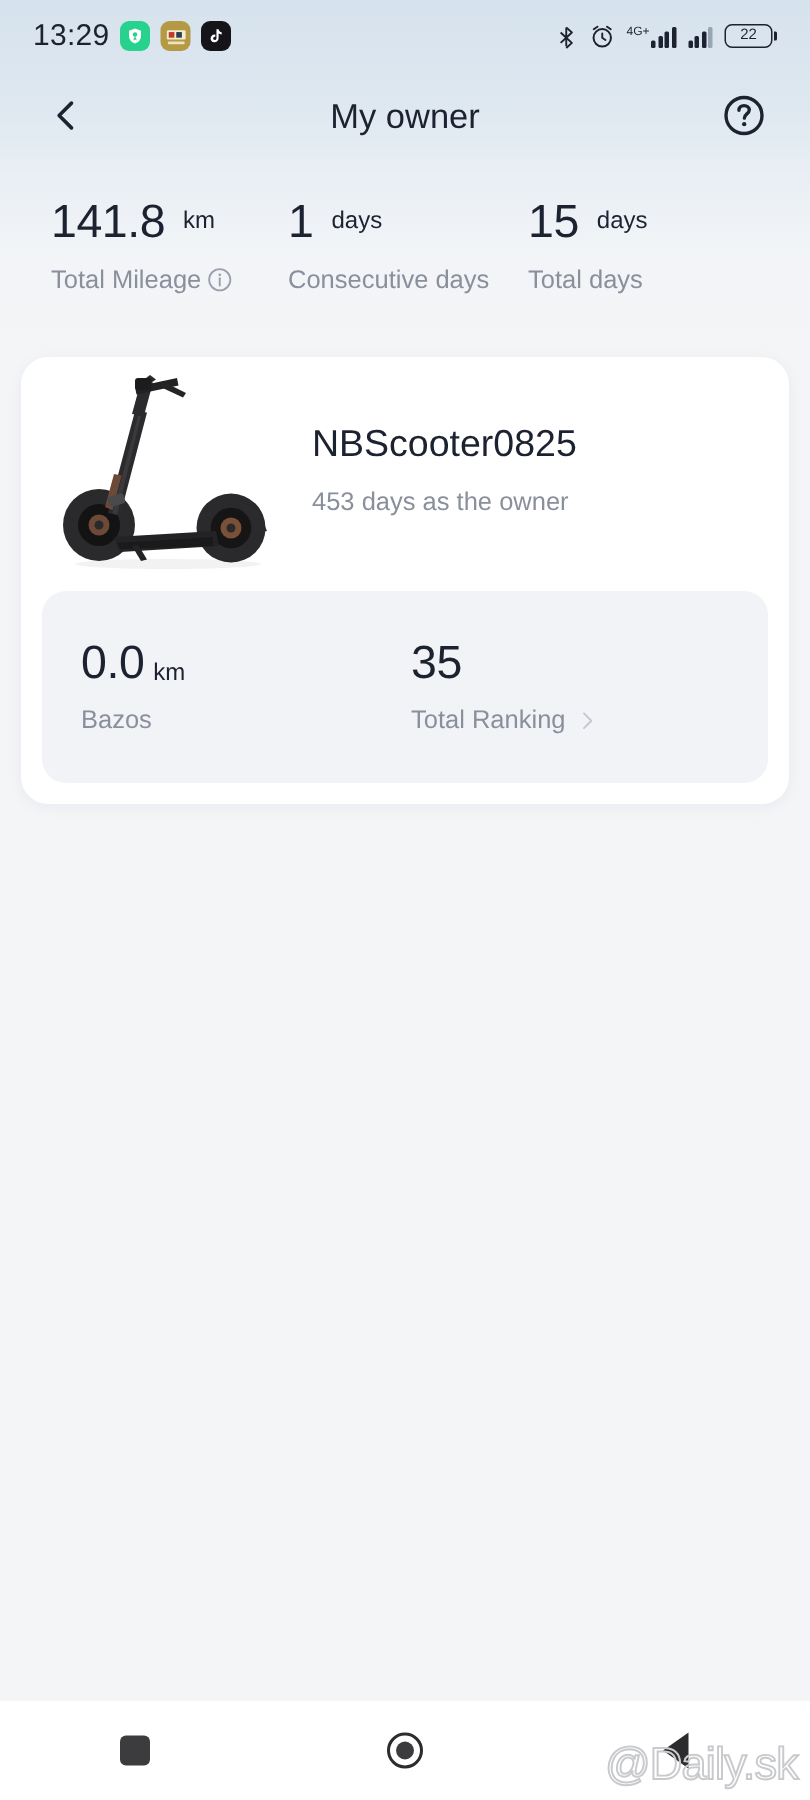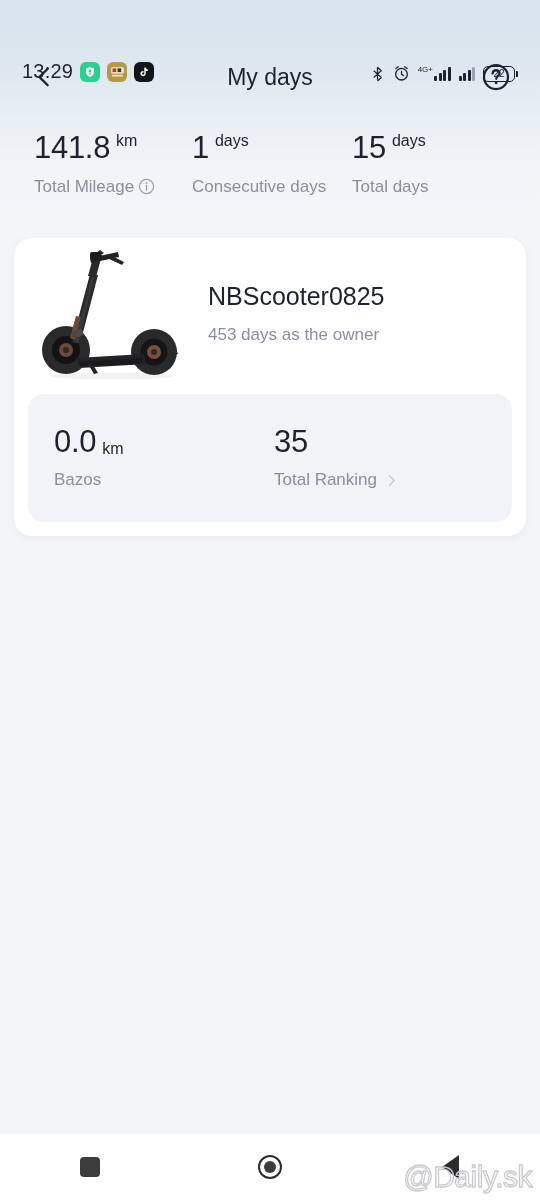--- a/index.html
+++ b/index.html
@@ -17,23 +17,22 @@
 
   
   .top-gradient {
     position:absolute; top:0; left:0; width:540px; height:230px;
     background:linear-gradient(180deg,#d6e2ed 0%, #dde7f0 28%, #e9eff4 52%, #f2f4f7 74%, #f4f5f7 100%);
   }
 
   
   .statusbar {
     position:absolute; top:0; left:0; width:540px; height:48px;
-    display:flex; align-items:flex-end; justify-content:space-between;
+    display:flex; align-items:center; justify-content:space-between;
     padding:0 22px;
-    margin-top:35px;
   }
   .sb-left { display:flex; align-items:center; gap:7px; }
   .sb-time { font-size:20px; color:#1c2230; letter-spacing:0.2px; }
   .app-ico { width:20px; height:20px; border-radius:6px; display:flex; align-items:center; justify-content:center; flex:0 0 auto; }
   .ico-green { background:#27d18e; }
   .ico-gold { background:#b49a45; }
   .ico-tt { background:#151519; }
 
   .sb-right { display:flex; align-items:center; gap:8px; }
   .sb-right svg { display:block; }
@@ -71,21 +70,21 @@
 
   
   .summary {
     position:absolute; top:132px; left:0; width:540px;
     display:flex; padding:0 34px;
   }
   .sum-col { display:flex; flex-direction:column; }
   .sum-col.c1 { width:158px; }
   .sum-col.c2 { width:160px; }
   .sum-col.c3 { width:auto; }
-  .sum-val { display:flex; align-items:flex-start; gap:6px; }
+  .sum-val { display:flex; align-items:center; gap:12px; }
   .sum-num { font-size:31px; color:#1c2230; line-height:1.05; letter-spacing:-0.3px; }
   .sum-unit { font-size:16px; color:#1c2230; }
   .sum-lbl {
     margin-top:12px; font-size:17px; color:#8a8f9c;
     display:flex; align-items:center; gap:4px; white-space:nowrap;
   }
 
   
   .card {
     position:absolute; top:238px; left:14px; width:512px; height:298px;
@@ -217,21 +216,21 @@
       </span>
     </div>
   </div>
 
   <div class="header">
     <div class="icon-btn">
       <svg width="22" height="28" viewBox="0 0 24 24">
           <path d="M16 3 L7 12 L16 21" stroke="#1c2230" stroke-width="2.6" fill="none" stroke-linecap="round" stroke-linejoin="round"></path>
         </svg>
     </div>
-    <div class="hdr-title">My days</div>
+    <div class="hdr-title">My owner</div>
     <div class="icon-btn">
       <svg width="30" height="30" viewBox="0 0 24 24">
         <circle cx="12" cy="12" r="9.6" stroke="#1c2230" stroke-width="1.8" fill="none"></circle>
         <path d="M9.3 9.2 C9.3 7.6 10.5 6.7 12 6.7 C13.6 6.7 14.8 7.6 14.8 9.1 C14.8 11.1 12.2 11.2 12.2 13.4" stroke="#1c2230" stroke-width="1.8" fill="none" stroke-linecap="round"></path>
         <circle cx="12.1" cy="16.6" r="1.15" fill="#1c2230"></circle>
       </svg>
     </div>
   </div>
 
   <div class="summary">

